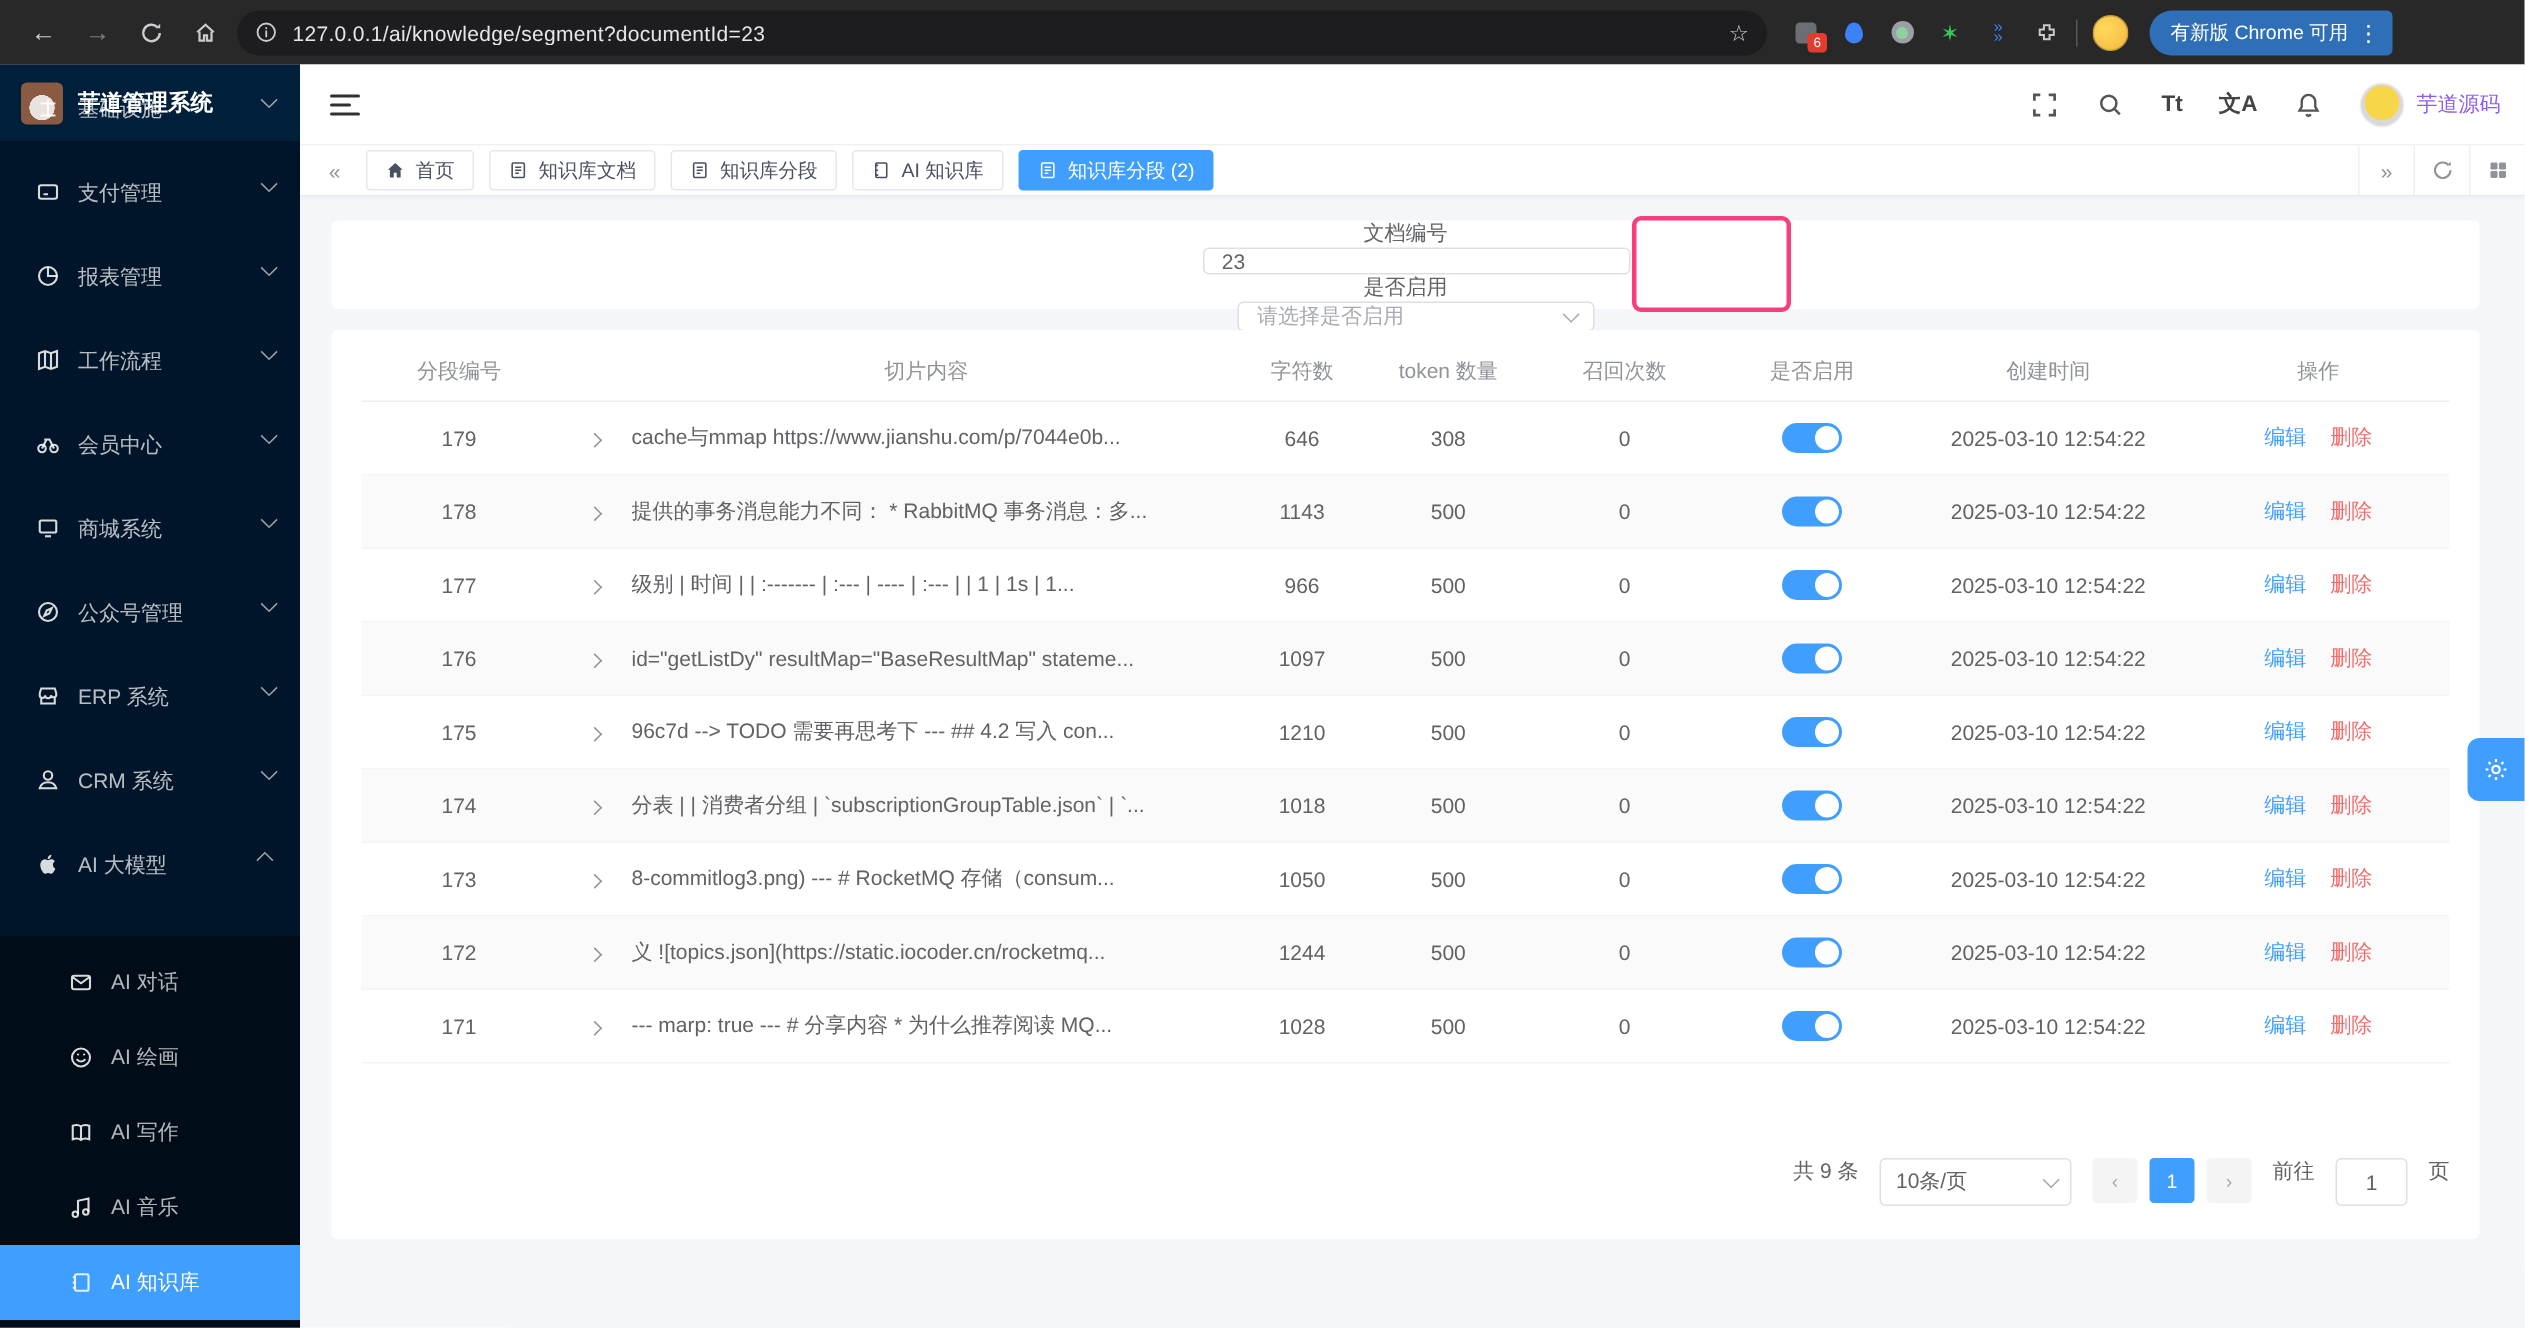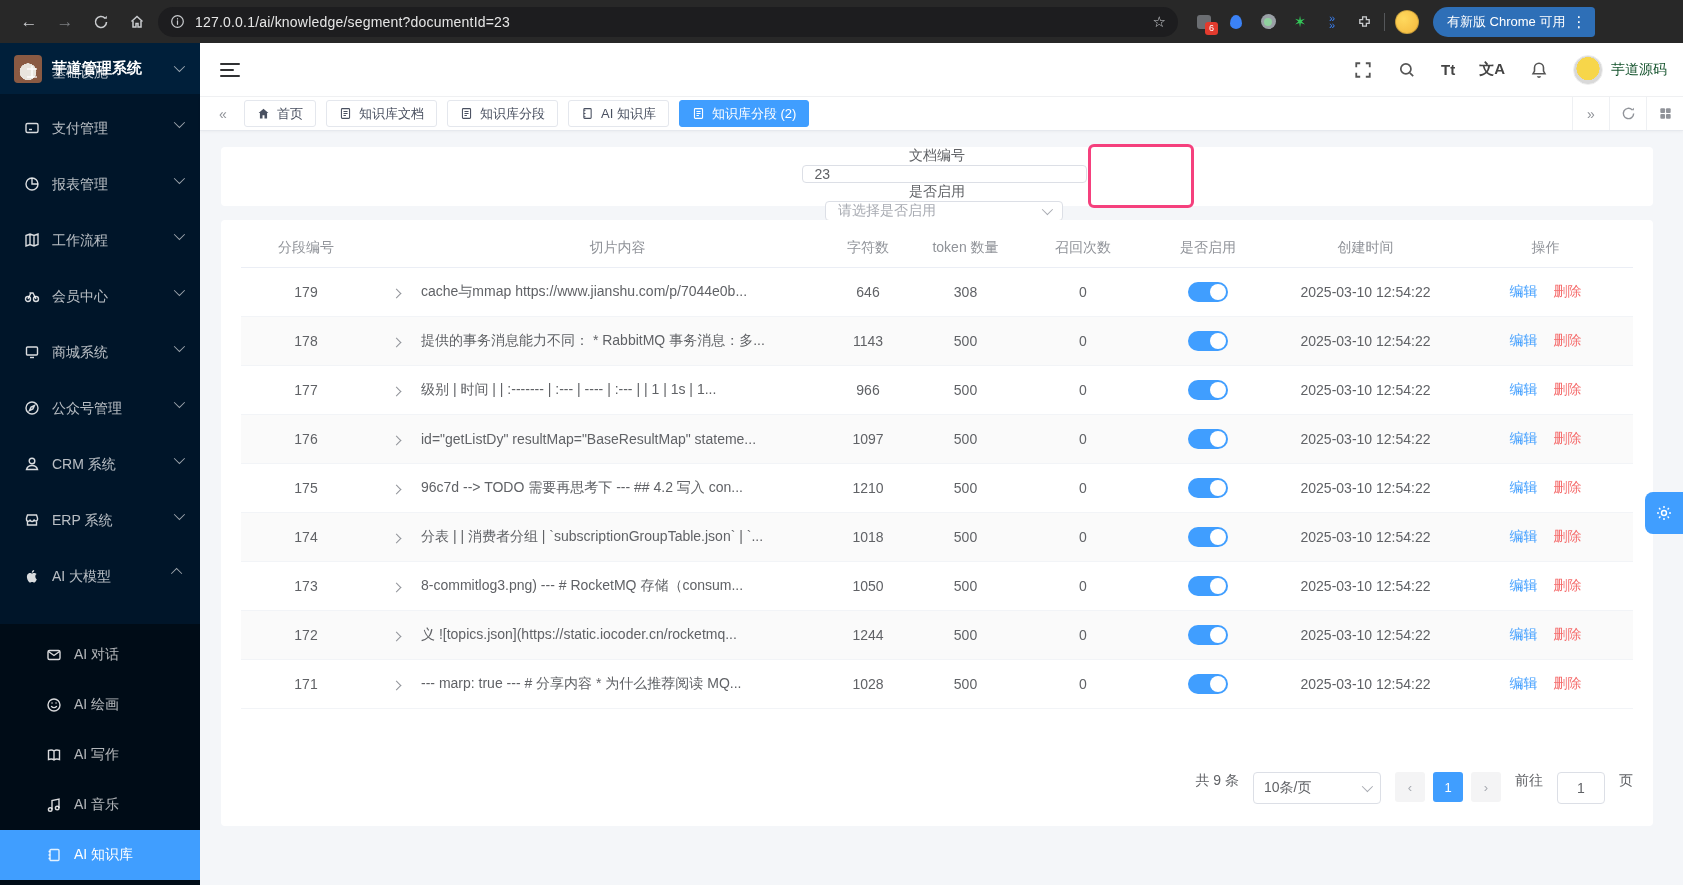--- a/index.html
+++ b/index.html
@@ -41,21 +41,21 @@
 .app-header { position:absolute; left:200px; top:43px; width:1483px; height:54px; background:#fff; display:flex; align-items:center; padding:0 16px 0 20px; border-bottom:1px solid #f0f1f3; }
 .hamburger { width:20px; height:14px; display:flex; flex-direction:column; justify-content:space-between; cursor:pointer; }
 .hamburger i { display:block; height:2px; background:#303133; border-radius:1px; }
 .hamburger i:nth-child(2){ width:70%; }
 .hdr-right { margin-left:auto; display:flex; align-items:center; gap:24px; color:#606266; }
 .hdr-ico { width:20px; height:20px; display:flex; align-items:center; justify-content:center; cursor:pointer; color:#555; font-size:15px; }
 .hdr-ico svg { width:18px; height:18px; }
 .hdr-txticon { font-size:15px; font-weight:bold; color:#444; cursor:pointer; }
 .user-box { display:flex; align-items:center; gap:8px; cursor:pointer; }
 .user-avatar { width:30px; height:30px; border-radius:50%; background:radial-gradient(circle at 50% 45%, #f7d64a 0 55%, #d9d9d9 56%); border:1px solid #eee; }
-.user-name { font-size:14px; color:#14532d; white-space:nowrap; }
+.user-name { font-size:14px; color:#8b5cf6; white-space:nowrap; }
 
 
 .tabbar { position:absolute; left:200px; top:97px; width:1483px; height:34px; background:#fff; border-bottom:1px solid #e6e9ee; box-shadow:0 1px 3px rgba(0,0,0,.04); display:flex; align-items:center; padding:0 0 0 10px; }
 .tab-arrow { width:26px; text-align:center; color:#909399; font-size:14px; cursor:pointer; flex:0 0 auto; }
 .tabs { display:flex; align-items:center; gap:10px; flex:1; padding:0 8px; }
 .tab { height:27px; display:flex; align-items:center; gap:7px; padding:0 12px; border:1px solid #e4e7ed; border-radius:3px; font-size:13px; color:#495060; cursor:pointer; background:#fff; white-space:nowrap; }
 .tab svg { width:13px; height:13px; }
 .tab.active { background:#409eff; border-color:#409eff; color:#fff; }
 .tabbar-tools { display:flex; align-items:stretch; height:100%; flex:0 0 auto; }
 .tool-cell { width:37px; display:flex; align-items:center; justify-content:center; border-left:1px solid #eef0f3; color:#909399; cursor:pointer; font-size:14px; }
@@ -232,34 +232,34 @@
             <circle cx="8" cy="8" r="6"></circle>
             <path d="m10.5 5.5-1.6 3.4-3.4 1.6 1.6-3.4z"></path>
           </svg>
         </span>
       <span class="mi-label">公众号管理</span>
         <span class="chev"></span>
     </div>
     <div class="menu-item">
       <span class="mi-icon">
           <svg viewBox="0 0 16 16" fill="none" stroke="currentColor" stroke-width="1.4">
+            <path d="M2.5 6 3.5 3h9l1 3M2.5 6v1.5a1.8 1.8 0 0 0 3.6 0A1.9 1.9 0 0 0 10 7.5a1.8 1.8 0 0 0 3.5 0V6M3.5 8.5V13h9V8.5"></path>
+          </svg>
+        </span>
+      <span class="mi-label">ERP 系统</span>
+        <span class="chev"></span>
+    </div>
+    <div class="menu-item">
+      <span class="mi-icon">
+          <svg viewBox="0 0 16 16" fill="none" stroke="currentColor" stroke-width="1.4">
             <circle cx="8" cy="5" r="2.8"></circle>
             <path d="M2.5 13.5c.8-3 3-4 5.5-4s4.7 1 5.5 4z"></path>
           </svg>
         </span>
       <span class="mi-label">CRM 系统</span>
-        <span class="chev"></span>
-    </div>
-    <div class="menu-item">
-      <span class="mi-icon">
-          <svg viewBox="0 0 16 16" fill="none" stroke="currentColor" stroke-width="1.4">
-            <path d="M2.5 6 3.5 3h9l1 3M2.5 6v1.5a1.8 1.8 0 0 0 3.6 0A1.9 1.9 0 0 0 10 7.5a1.8 1.8 0 0 0 3.5 0V6M3.5 8.5V13h9V8.5"></path>
-          </svg>
-        </span>
-      <span class="mi-label">ERP 系统</span>
         <span class="chev"></span>
     </div>
     <div class="menu-item">
       <span class="mi-icon">
           <svg viewBox="0 0 16 16" fill="currentColor">
             <path d="M11.3 8.4c0-1.6 1.3-2.3 1.3-2.3-.7-1-1.9-1.2-2.3-1.2-1-.1-1.9.6-2.3.6-.5 0-1.2-.6-2-.6-1 0-2 .6-2.6 1.6-1.1 1.9-.3 4.8.8 6.4.5.8 1.1 1.6 1.9 1.6.8 0 1.1-.5 2-.5s1.2.5 2 .5 1.4-.8 1.9-1.6c.6-.9.8-1.7.8-1.8 0 0-1.5-.6-1.5-2.7zM9.6 3.8c.4-.5.7-1.2.6-1.9-.6 0-1.3.4-1.8.9-.4.5-.7 1.2-.6 1.9.7.1 1.4-.4 1.8-.9z"></path>
           </svg>
         </span>
       <span class="mi-label">AI 大模型</span>
         <span class="chev up"></span>

